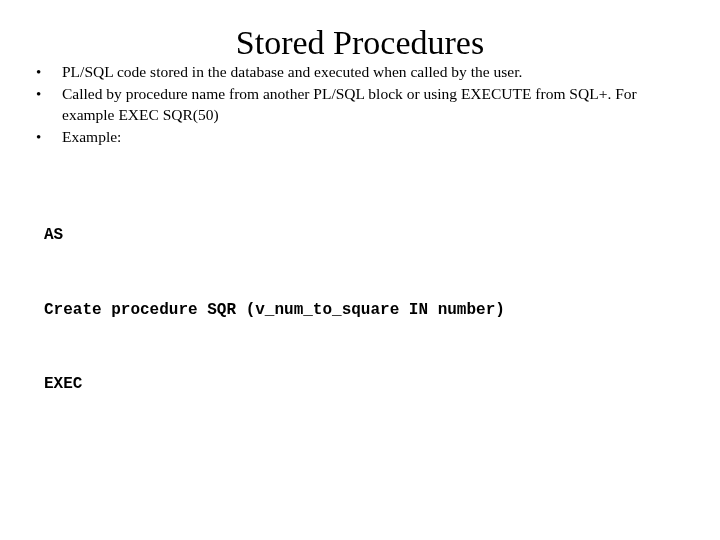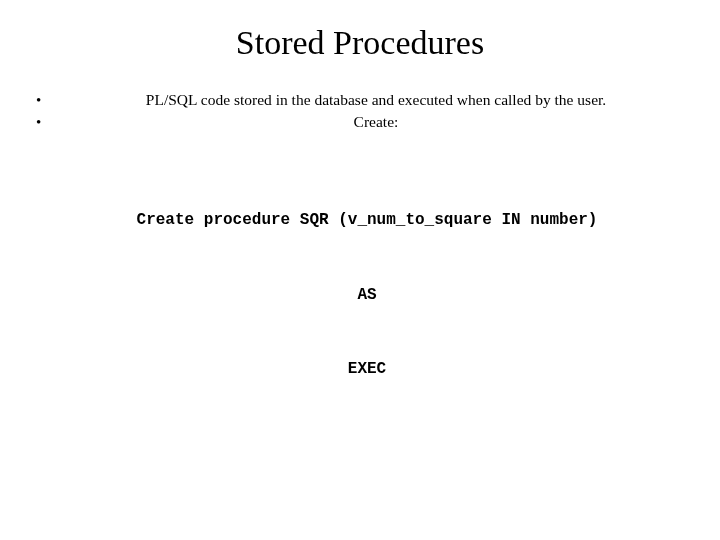--- a/index.html
+++ b/index.html
@@ -1,33 +1,31 @@
 <!DOCTYPE html>
 <html><head>
   <meta charset="utf-8">
   <style>
     * {
       margin: 0;
       padding: 0;
       box-sizing: border-box;
-      text-align: center;
     }
     body {
       width: 720px;
       height: 540px;
       background: #ffffff;
       font-family: "Times New Roman", Times, serif;
       color: #000000;
       padding: 20px 30px;
     }
     .title {
       text-align: center;
       font-size: 34px;
       font-weight: normal;
-      margin-bottom: 28px;
       margin-top: 4px;
     }
     .bullet-list {
       list-style: none;
       margin-bottom: 26px;
     }
     .bullet-list li {
       position: relative;
       padding-left: 32px;
       font-size: 15.5px;
@@ -56,24 +54,25 @@
       padding-left: 28px;
     }
   </style>
 </head>
 <body>
 
 <h1 class="title">Stored Procedures</h1>
 
 <ul class="bullet-list">
   <li>PL/SQL code stored in the database and executed when called by the user.</li>
-  <li>Create:</li>
+  <li>Called by procedure name from another PL/SQL block or using EXECUTE from SQL+.  For example   EXEC SQR(50)</li>
+  <li>Example:</li>
 </ul>
 
 <div class="code-block">
+  <span class="code-line">AS</span>
   <span class="code-line">Create procedure SQR (v_num_to_square IN number)</span>
-  <span class="code-line">AS</span>
   <span class="code-line">EXEC</span>
   
   
   
   
 </div>
 
 </body></html>

